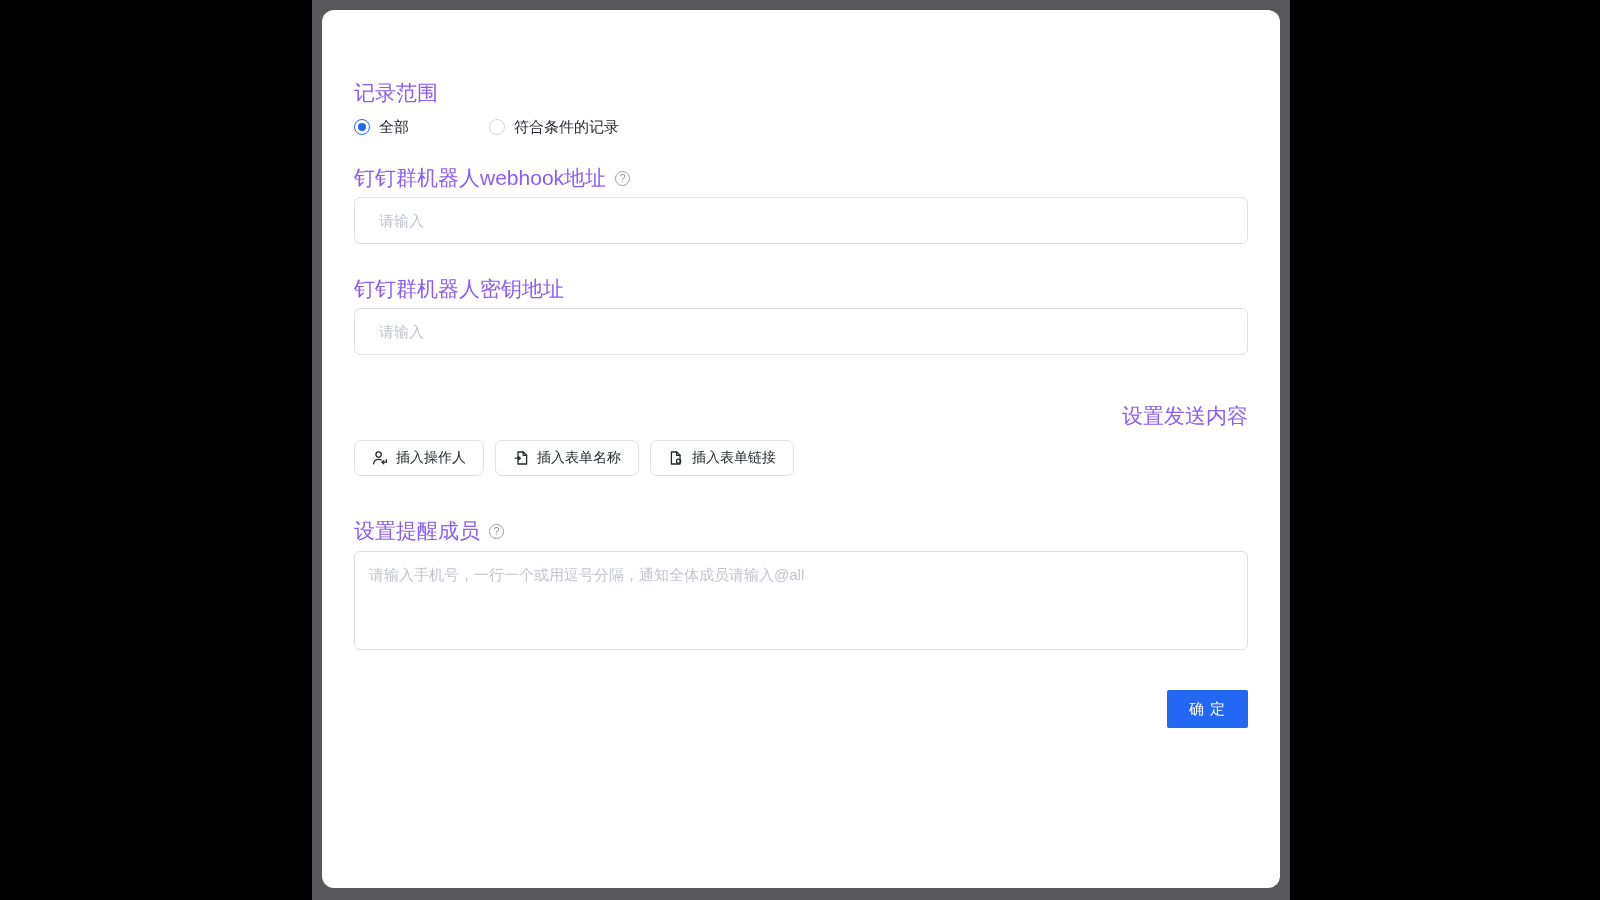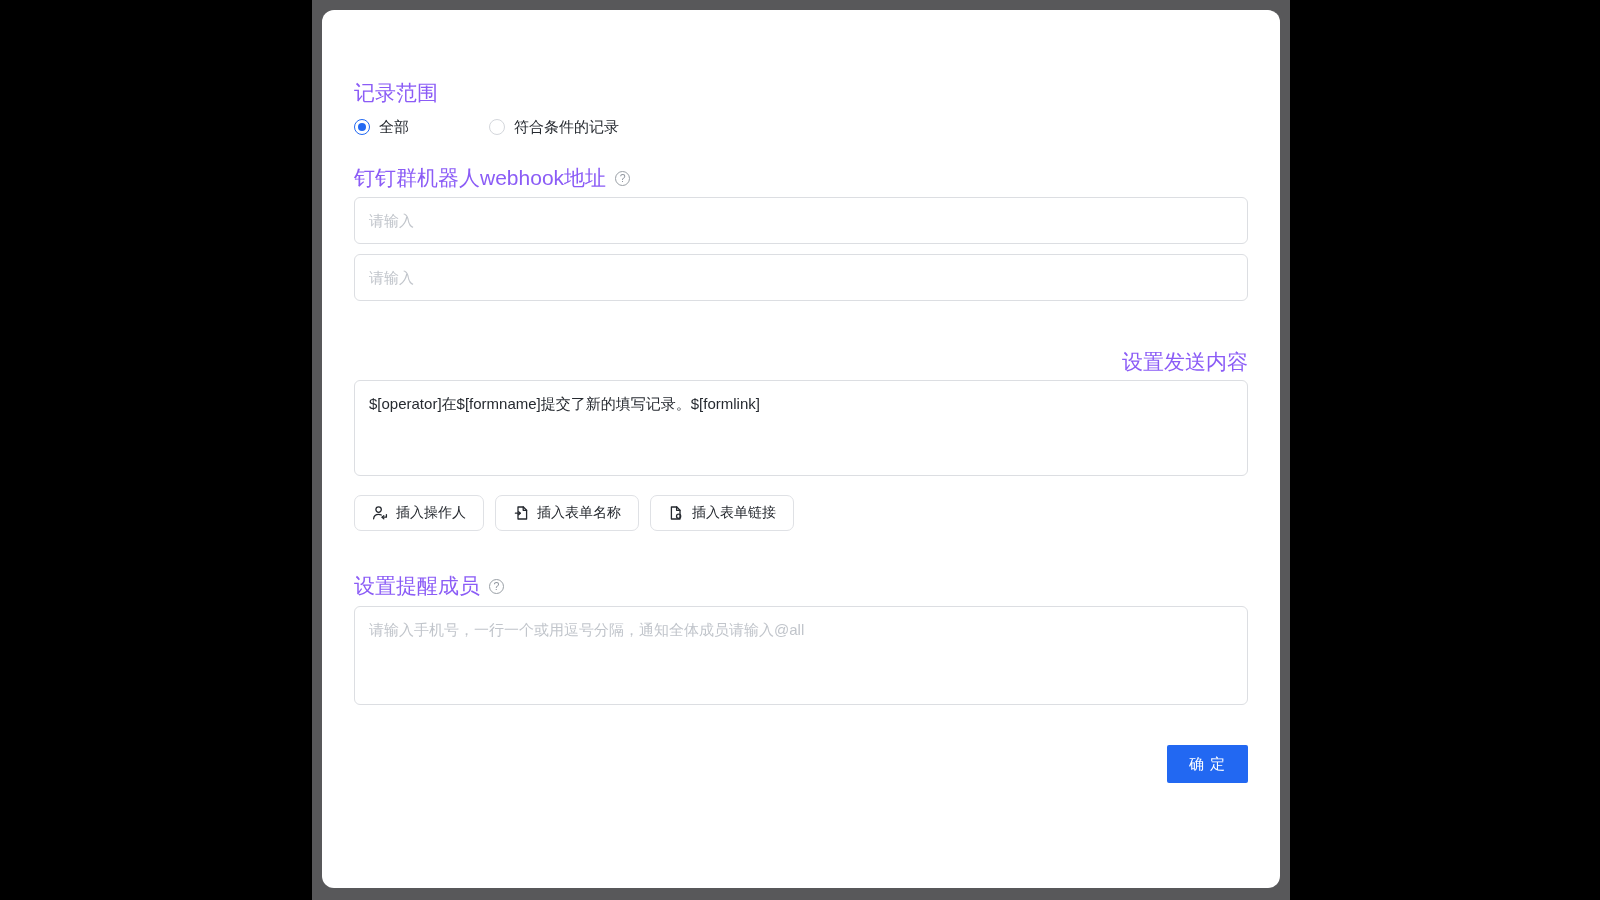--- a/index.html
+++ b/index.html
@@ -49,21 +49,21 @@
 
   .label-row { display: flex; align-items: center; }
   .mt-webhook { margin-top: 32px; }
   .mt-secret  { margin-top: 36px; }
   .mt-content { margin-top: 52px; justify-content: flex-end; }
   .mt-members { margin-top: 46px; }
 
   .text-input {
     margin-top: 10px; width: 100%; height: 47px;
     border: 1px solid #dcdee2; border-radius: 6px;
-    padding: 0 14px; font-size: 15px; color: #262a30; background: #fff; outline: none;
+    padding: 0 24px; font-size: 15px; color: #262a30; background: #fff; outline: none;
     font-family: "Liberation Sans", "DejaVu Sans", sans-serif;
   }
   .text-input::placeholder, textarea::placeholder { color: #c1c5cb; }
 
   textarea {
     width: 100%; border: 1px solid #dcdee2; border-radius: 6px;
     padding: 12px 14px; font-size: 15px; color: #262a30; background: #fff;
     resize: none; outline: none; line-height: 1.45;
     font-family: "Liberation Sans", "DejaVu Sans", sans-serif;
   }
@@ -107,26 +107,28 @@
         <span class="radio-label">符合条件的记录</span>
       </div>
     </div>
 
     <div class="label-row mt-webhook">
       <span class="field-label">钉钉群机器人webhook地址</span>
       <span class="help-icon">?</span>
     </div>
     <input class="text-input" type="text" placeholder="请输入" style="">
 
+    <div class="label-row mt-secret">
+      <span class="field-label">钉钉群机器人密钥地址</span>
+    </div>
     <input class="text-input" type="text" placeholder="请输入" style="">
 
     <div class="label-row mt-content">
       <span class="field-label">设置发送内容</span>
     </div>
-    <textarea class="content-textarea" style="">$[operator]在$[formname]提交了新的填写记录。$[formlink]</textarea>
 
     <div class="insert-row">
       <button class="insert-btn">
         <span class="ico">
           <svg width="16" height="16" viewBox="0 0 16 16" fill="none" stroke="#24282e" stroke-width="1.3" stroke-linecap="round" stroke-linejoin="round">
             <circle cx="6.6" cy="4.6" r="2.7"></circle>
             <path d="M1.6 13.8c0.3-2.9 2.3-4.4 5-4.4 1 0 1.9 0.2 2.7 0.6"></path>
             <path d="M14.4 9.6v2.6h-4.2"></path>
             <path d="M11.8 10.6l-1.7 1.6 1.7 1.6"></path>
           </svg>

